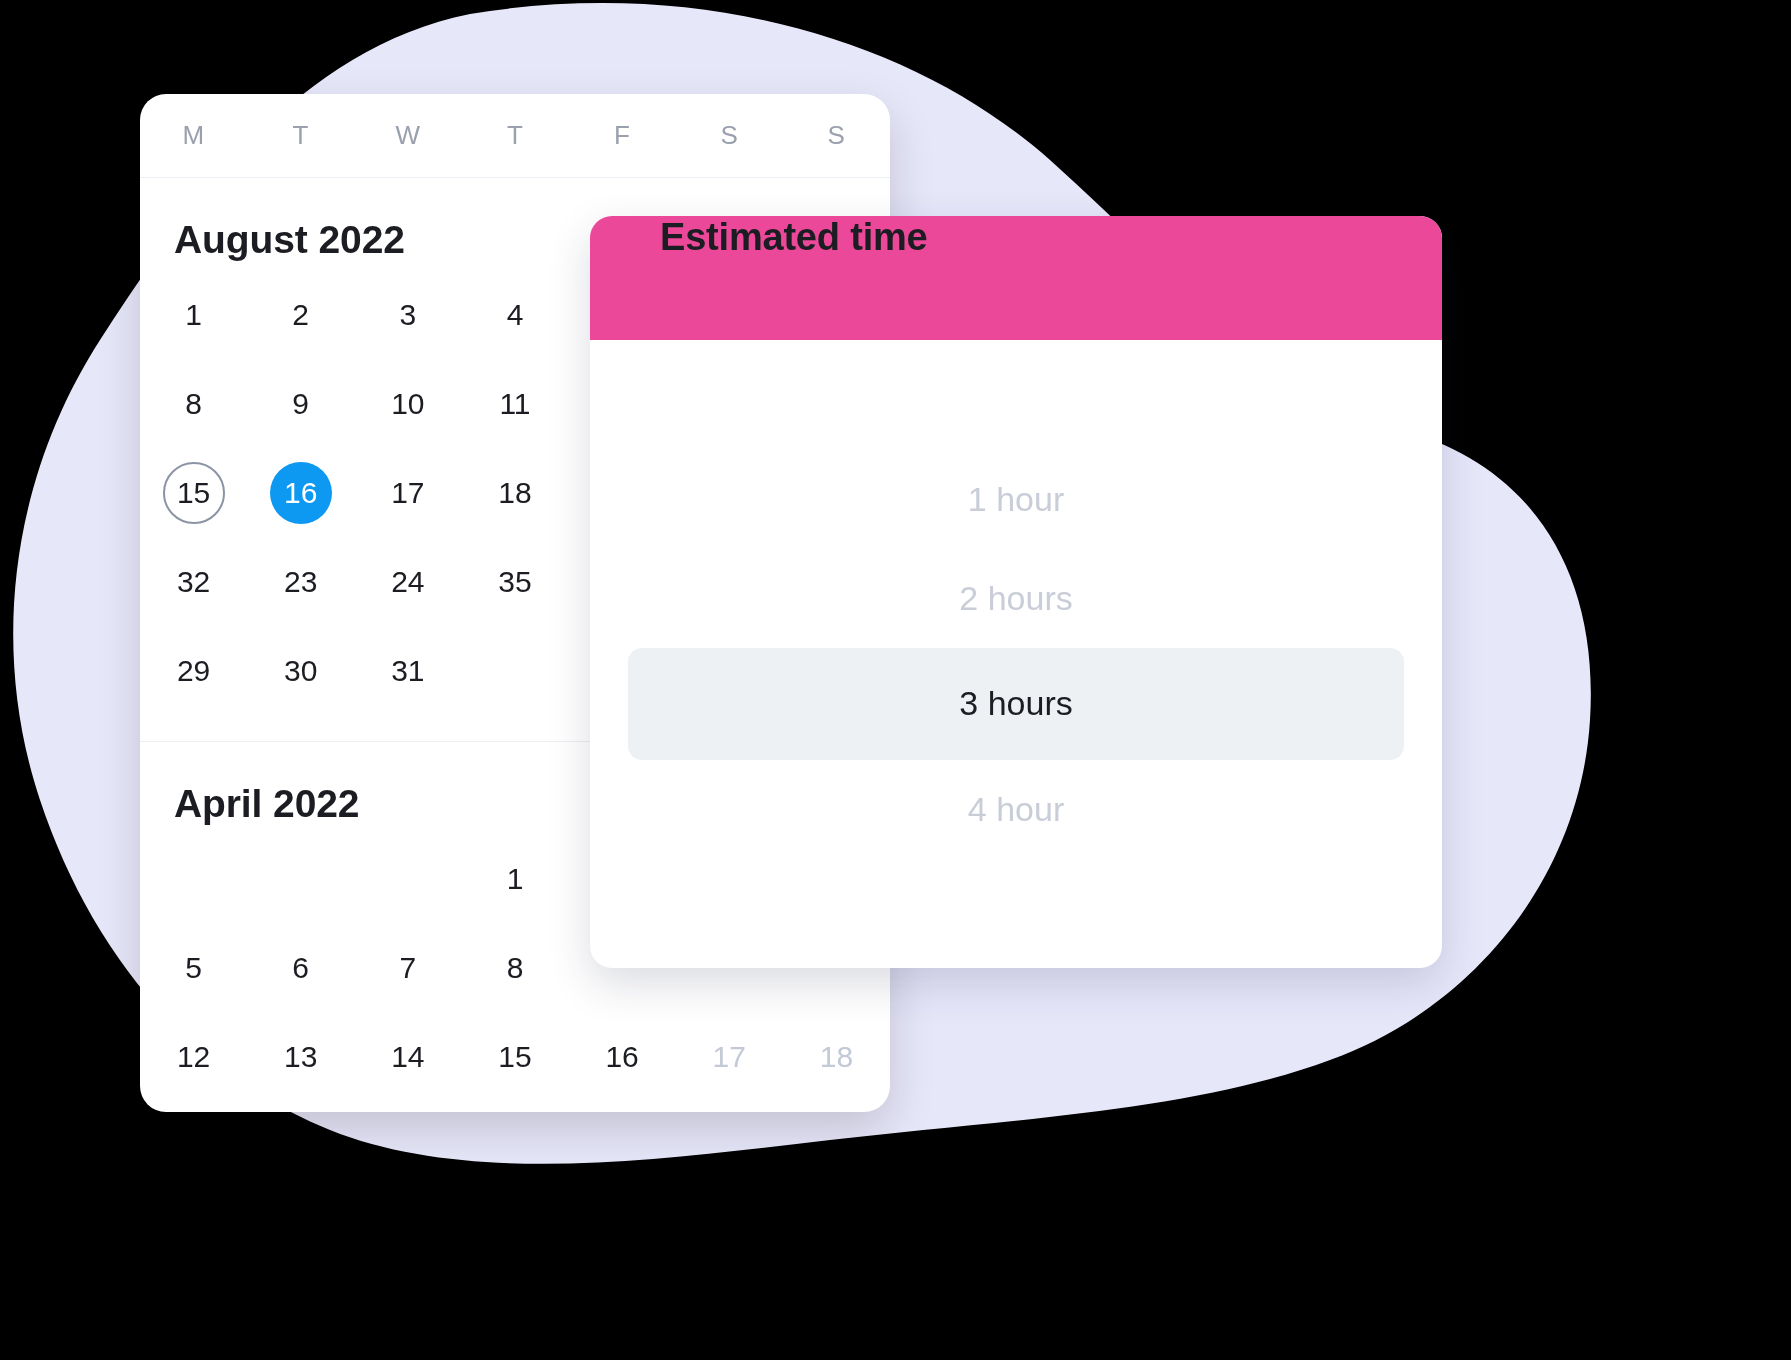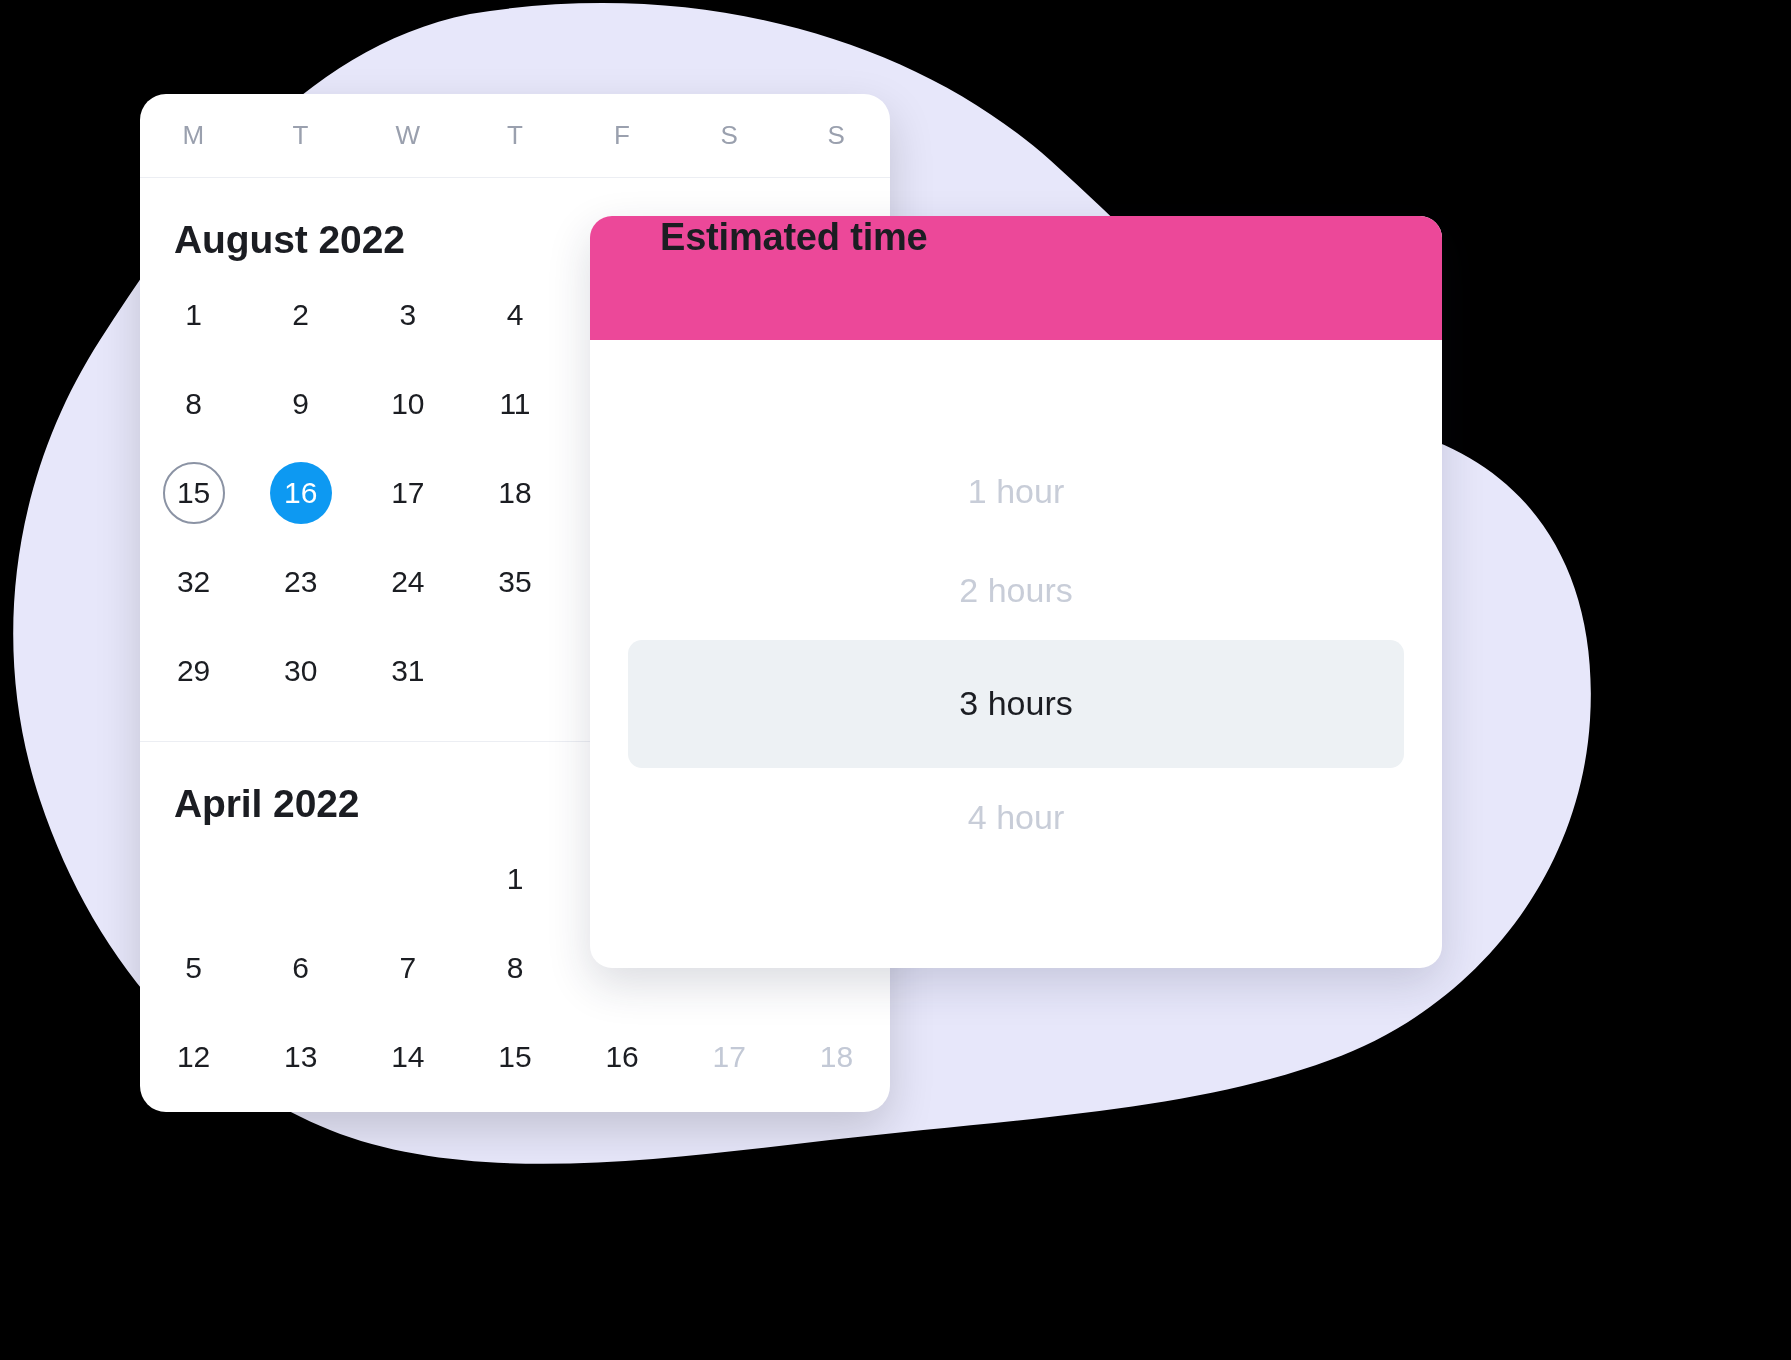--- a/index.html
+++ b/index.html
@@ -155,21 +155,21 @@
     align-items: center;
     justify-content: center;
     font-size: 34px;
     color: #c8cdd8;
     font-weight: 400;
     border-radius: 14px;
   }
   .time-option.active {
     background: #edf1f4;
     color: #1b1d22;
-    height: 128px;
+    height: 112px;
     font-weight: 400;
   }
 </style>
 </head>
 <body>
 
 <div id="stage">
 
   <svg class="blob" viewBox="0 0 1791 1360" xmlns="http://www.w3.org/2000/svg" aria-hidden="true">
     <path id="blob-path" fill="#E7E7FA" d="M 470 14

